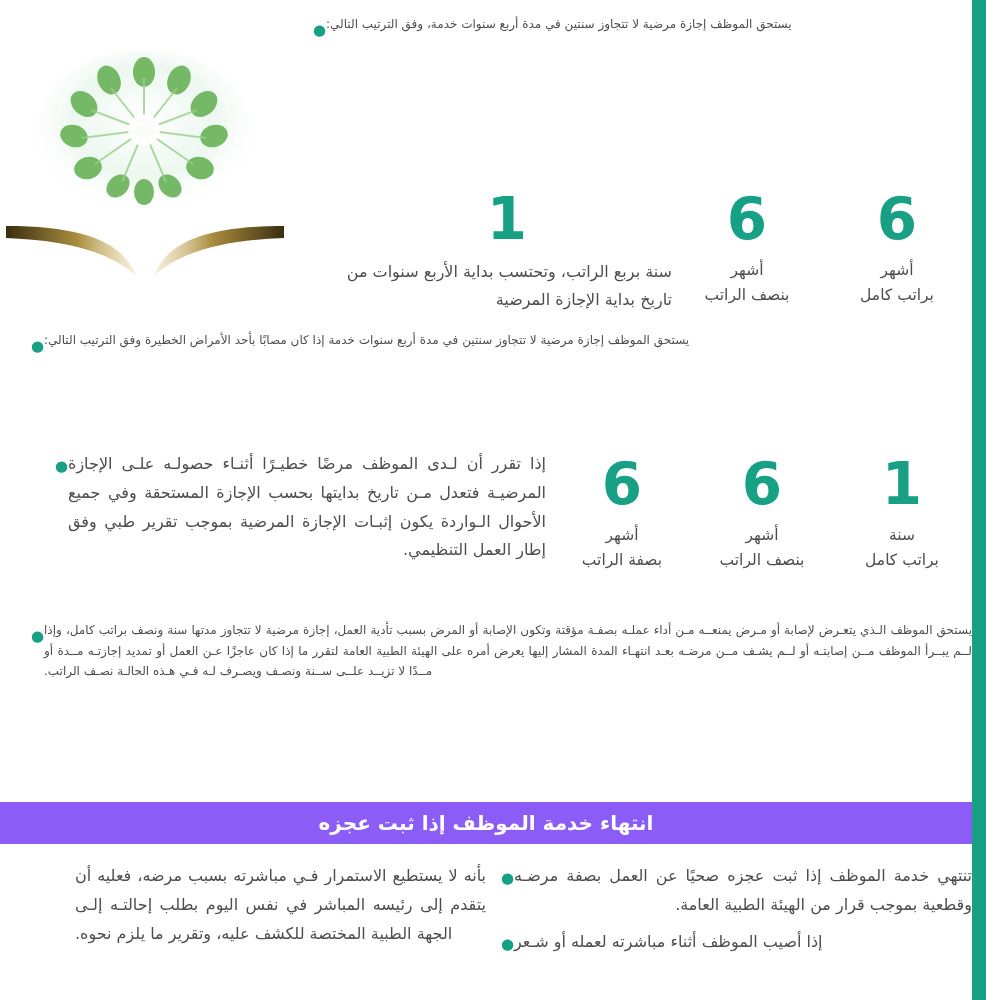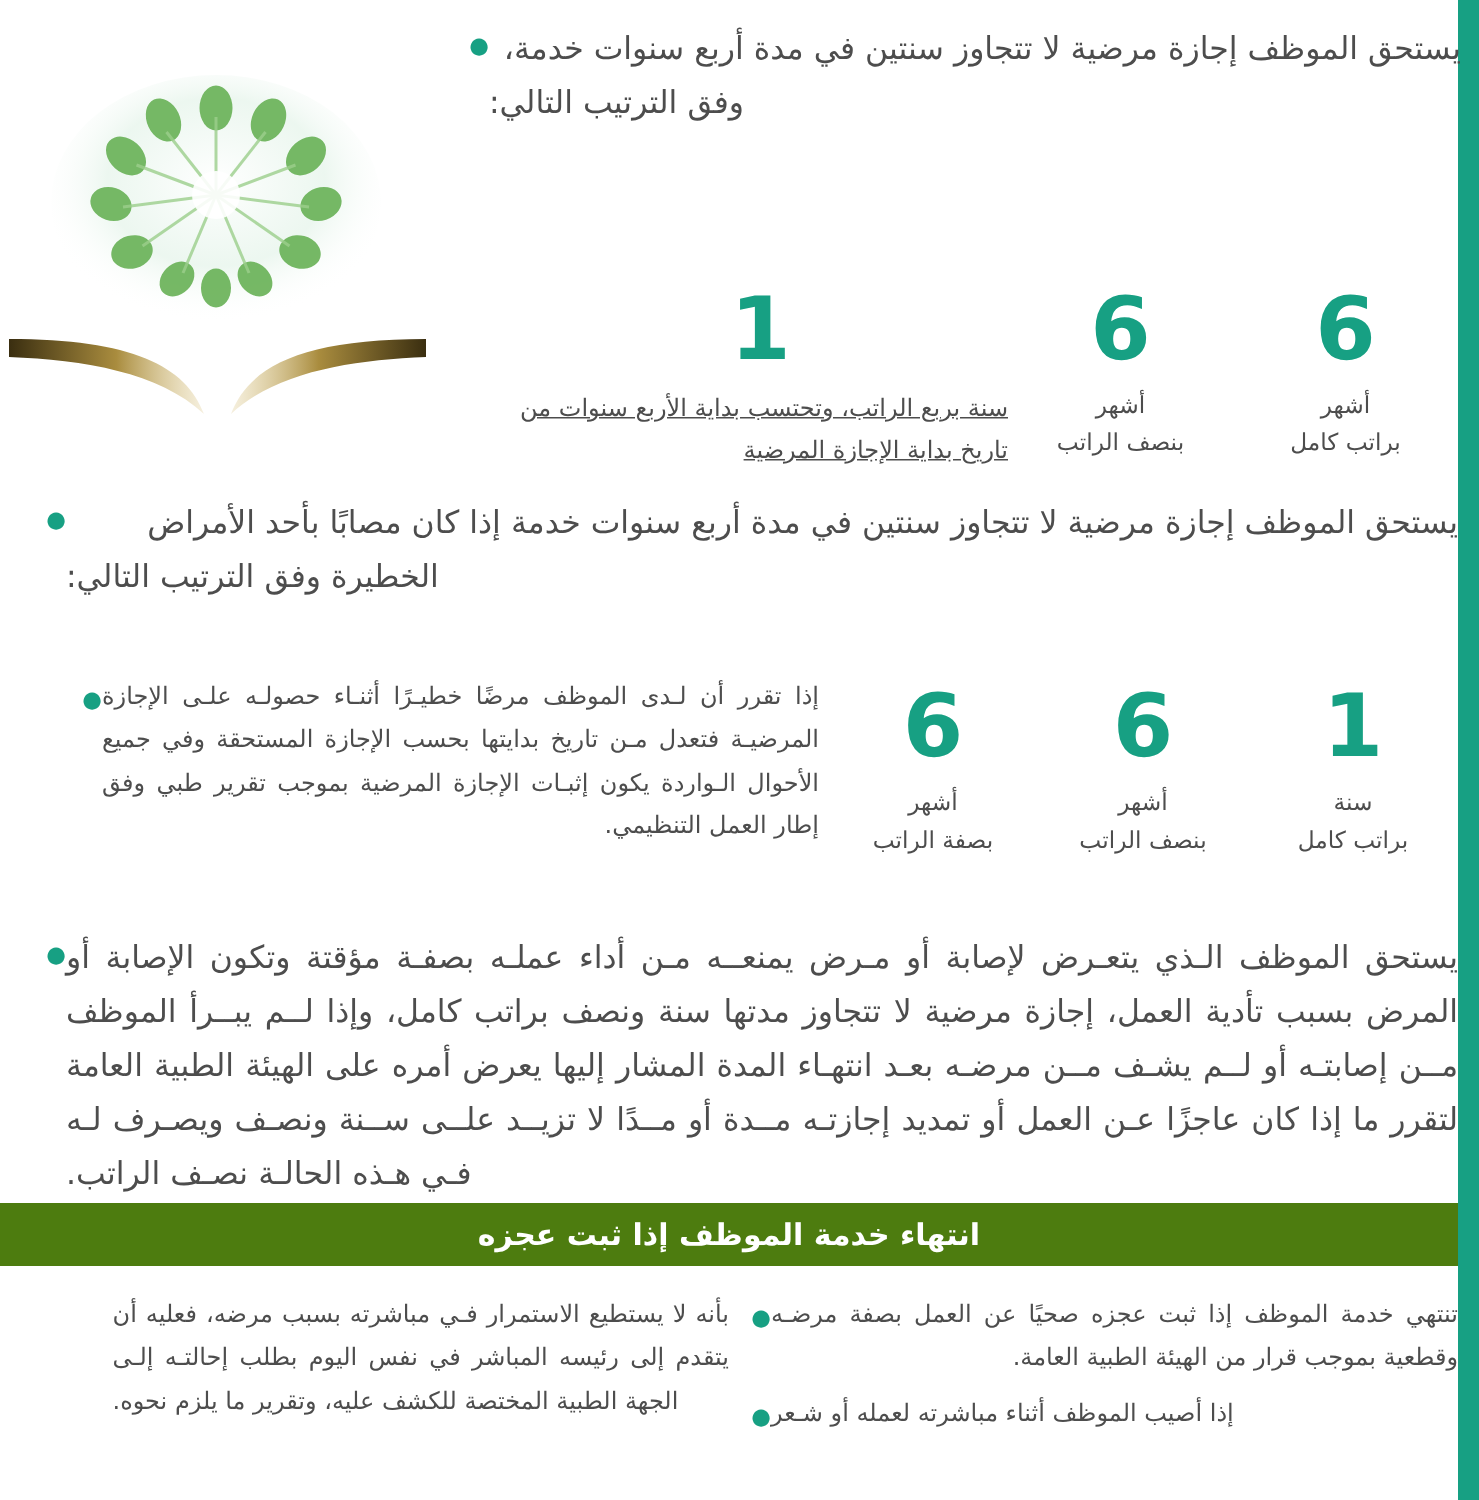--- a/index.html
+++ b/index.html
@@ -60,21 +60,21 @@
     width: 12px;
     min-width: 12px;
     padding-top: 9px;
     text-align: center;
     color: #17a083;
     font-size: 15px;
     line-height: 1;
   }
   .para {
     color: #4d4d4d;
-    font-size: 21px;
+    font-size: 12px;
     line-height: 1.72;
     text-align: justify;
     text-align-last: left;
   }
 
   
   .intro {
     position: absolute;
     top: 14px;
     right: 12px;
@@ -118,32 +118,31 @@
   }
   .num-item.wide {
     width: 330px;
     text-align: right;
   }
   .num-item.wide .big { text-align: center; }
   .num-item.wide .cap {
     text-align: right;
     line-height: 1.75;
     font-size: 16px;
-    text-decoration: underline;
   }
 
   
   .block {
     position: absolute;
   }
 
   
   .section-bar {
     position: absolute;
-    background: #4d7c0f;
+    background: #8b5cf6;
     height: 42px;
     display: flex;
     align-items: center;
     justify-content: center;
   }
   .section-bar .title {
     color: #ffffff;
     font-size: 20px;
     font-weight: bold;
   }

